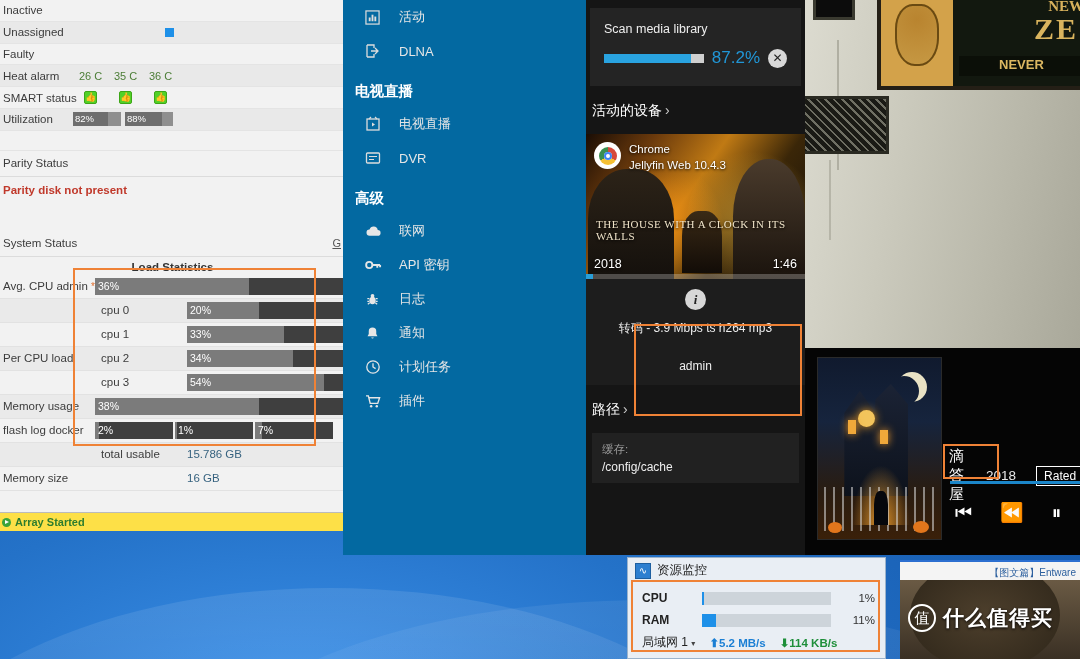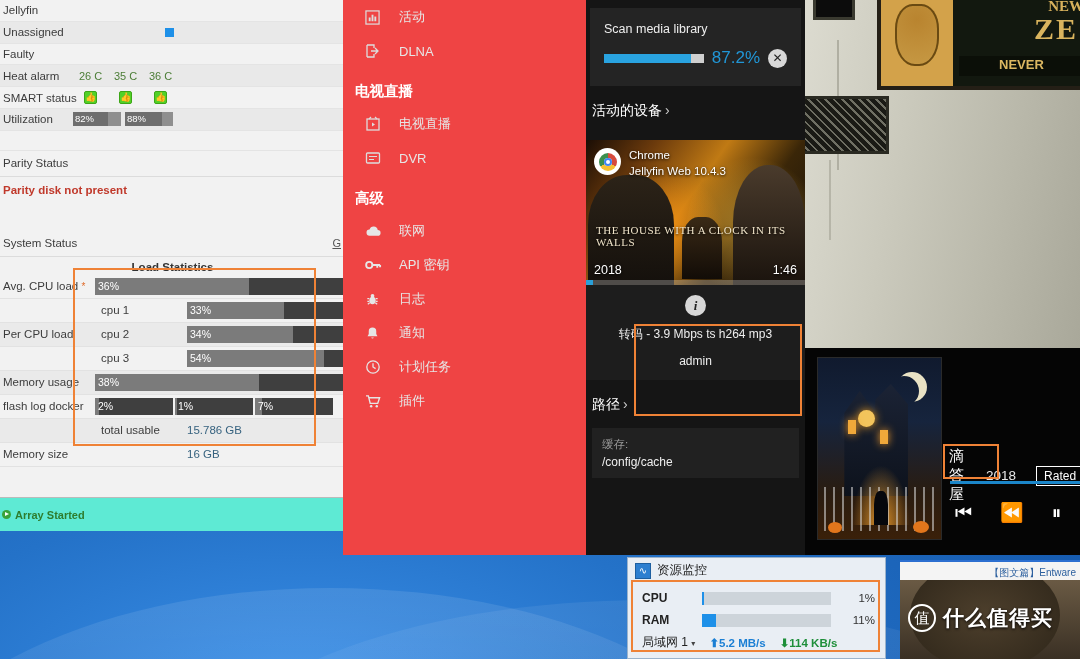--- a/index.html
+++ b/index.html
@@ -86,41 +86,41 @@
   .ls-bar {
     position: relative; height: 17px; background: #3f3f3f;
     overflow: hidden; margin-right: 2px;
   }
   .ls-bar > i { position: absolute; left:0; top:0; bottom:0; background:#7b7b7b; }
   .ls-bar > span { position: relative; color:#fff; font-size: 10.5px; line-height: 17px; padding-left: 3px;}
   .ls-val { color: #36627f; font-size: 11.5px; }
   .star { color: #e06c2b; font-size: 10px; }
 
   .ur-footer {
-    position: absolute; left: 0; bottom: 0; width: 345px; height: 34px;
-    background: #5eead4; border-top: 1px solid #bbb;
+    position: absolute; left: 0; bottom: 0; width: 345px; height: 19px;
+    background: #fde047; border-top: 1px solid #bbb;
     display: flex; align-items: center; padding-left: 2px;
     font-size: 11px; color: #2e7d2e; font-weight: bold;
   }
   .dot-play {
     width: 9px; height: 9px; border-radius: 50%; background: #3aa33a;
     margin-right: 4px; position: relative;
   }
   .dot-play:after {
     content:''; position:absolute; left:3px; top:2px;
     border-left: 4px solid #fff; border-top: 2.5px solid transparent; border-bottom: 2.5px solid transparent;
   }
 
   
   .hl { position: absolute; border: 2.5px solid #ef8236; pointer-events: none; z-index: 50; }
 
   
   .jf-side {
     position: absolute; left: 343px; top: 0; width: 243px; height: 555px;
-    background: #ef4444; color: #e8e8e8;
+    background: #0369a1; color: #e8e8e8;
   }
   .jf-item {
     display: flex; align-items: center; height: 34px; padding-left: 22px;
     font-size: 13px; color: #e6e6e6;
   }
   .jf-ico {
     width: 34px; flex: 0 0 34px; display: flex; align-items: center;
     color: #fff; font-size: 15px;
   }
   .jf-head {
@@ -144,21 +144,21 @@
   .prog-pct { color: #2196d6; font-size: 17px; white-space: nowrap;}
   .x-btn {
     width: 19px; height: 19px; border-radius: 50%; background: #d8d8d8;
     color: #222; font-size: 12px; display: flex; align-items: center;
     justify-content: center; line-height: 1; flex: 0 0 19px;
   }
   .sec-head { padding: 16px 0 10px 6px; font-size: 14px; color: #fff; }
   .sec-head .chev { color: #ccc; margin-left: 3px; }
 
   .dev-card {
-    position: relative; height: 145px; margin: 10px 0 0 0; overflow: hidden;
+    position: relative; height: 145px; margin: 4px 0 0 0; overflow: hidden;
     background: linear-gradient(125deg,#1a0d05 0%, #6b3a0c 22%, #c07a14 45%, #3a2608 68%, #16100a 100%);
   }
   .dev-card .glowA{position:absolute; left:8%; top:20%; width:120px;height:120px;border-radius:50%;
     background:radial-gradient(circle, rgba(255,150,20,.75), rgba(255,120,0,0) 70%);}
   .dev-card .glowB{position:absolute; left:46%; top:8%; width:130px;height:150px;border-radius:50%;
     background:radial-gradient(circle, rgba(255,200,70,.55), rgba(255,160,0,0) 70%);}
   .dev-card .figL{position:absolute; left:2px; bottom:0; width:86px;height:110px;border-radius:45% 45% 0 0;
     background:linear-gradient(180deg,#2c2318,#14100c);}
   .dev-card .figR{position:absolute; right:0px; bottom:0; width:72px;height:120px;border-radius:48% 48% 0 0;
     background:linear-gradient(180deg,#4a3b2c,#1a130d);}
@@ -191,21 +191,21 @@
   .dev-prog > i { display: block; height: 100%; background: #2a9fd8; }
 
   .transcode {
     background: #1d1d1d; padding: 10px 8px 12px 8px; text-align: center;
   }
   .i-badge {
     width: 21px; height: 21px; border-radius: 50%; background: #d7d7d7; color: #222;
     margin: 0 auto 10px auto; font-size: 13px; font-style: italic;
     font-family: "Liberation Serif", serif; line-height: 21px; font-weight: bold;
   }
-  .transcode .line { font-size: 12px; color: #eee; margin-bottom: 11px;}
+  .transcode .line { font-size: 12px; color: #eee; margin-bottom: 22px;}
   .transcode .user { font-size: 12px; color: #eee; }
 
   .path-box { background: #212121; margin: 4px 6px 0 6px; padding: 9px 10px; }
   .path-box .k { color: #9a9a9a; font-size: 11.5px; }
   .path-box .v { color: #eee; font-size: 12px; margin-top: 3px;}
 
   
   .photo {
     position: absolute; left: 805px; top: 0; width: 275px; height: 348px;
     background: linear-gradient(180deg,#cfcec2 0%, #c4c3b5 40%, #b6b5a7 100%);
@@ -329,21 +329,21 @@
 <div id="screen">
 
   <div class="desktop-bg">
     <div class="desktop-curve"></div>
     <div class="desktop-curve2"></div>
   </div>
 
   <div class="unraid">
 
     <div class="ur-row">
-      <span class="ur-label">Jellyfin</span>
+      <span class="ur-label">Inactive</span>
     </div>
 
     <div class="ur-row alt">
       <span class="ur-label">Unassigned</span>
       <span class="blue-sq"></span>
     </div>
 
     <div class="ur-row">
       <span class="ur-label">Faulty</span>
     </div>
@@ -395,24 +395,29 @@
     <div class="ur-blank"></div>
 
     <div class="ur-section">
       <span>System Status</span>
       <span class="lnk">G</span>
     </div>
 
     <div class="ur-title">Load Statistics</div>
 
     <div class="ls-row">
-      <span class="ls-lab"><span>Avg. CPU load</span> <span class="star">*</span></span>
+      <span class="ls-lab"><span>Avg. CPU admin</span> <span class="star">*</span></span>
       <span class="ls-bar" style="flex:1 1 auto"><i style="width:62%"></i><span>36%</span></span>
     </div>
 
+    <div class="ls-row alt">
+      <span class="ls-lab"></span>
+      <span class="ls-sub">cpu 0</span>
+      <span class="ls-bar" style="flex:1 1 auto"><i style="width:46%"></i><span>20%</span></span>
+    </div>
 
     <div class="ls-row">
       <span class="ls-lab"></span>
       <span class="ls-sub">cpu 1</span>
       <span class="ls-bar" style="flex:1 1 auto"><i style="width:62%"></i><span>33%</span></span>
     </div>
 
     <div class="ls-row alt">
       <span class="ls-lab">Per CPU load</span>
       <span class="ls-sub">cpu 2</span>

